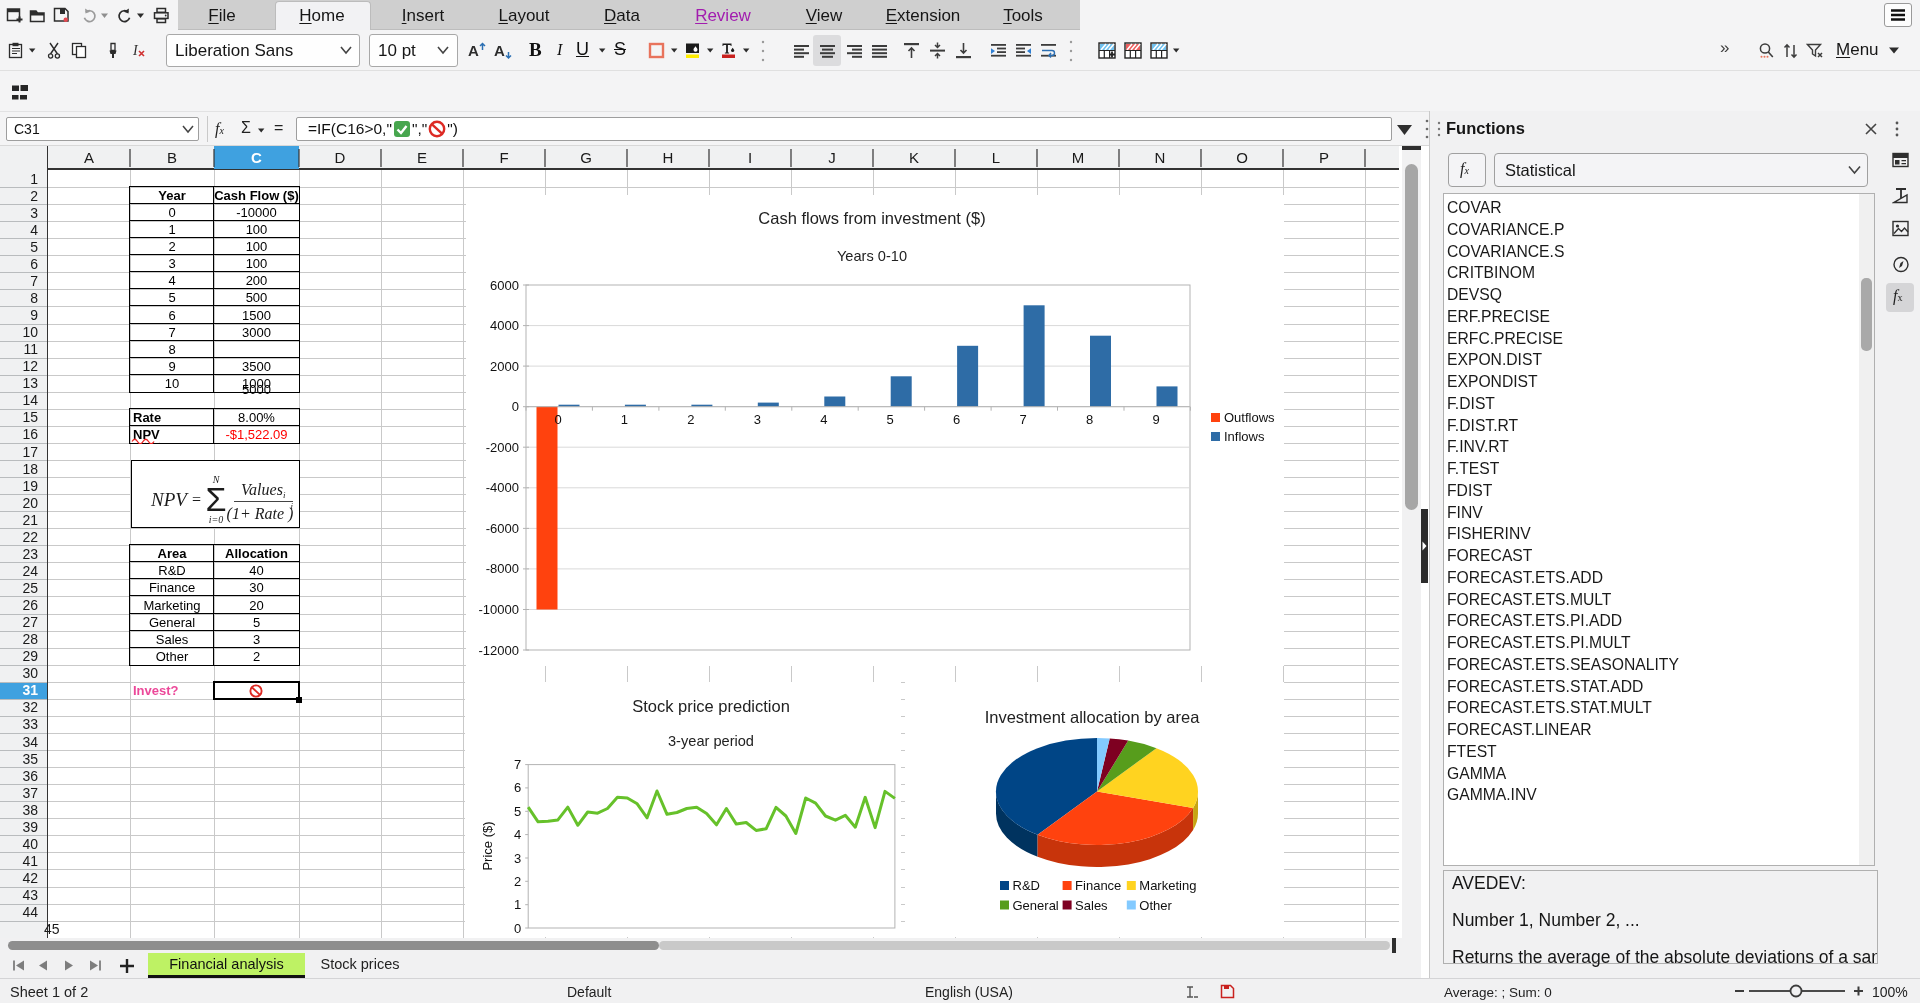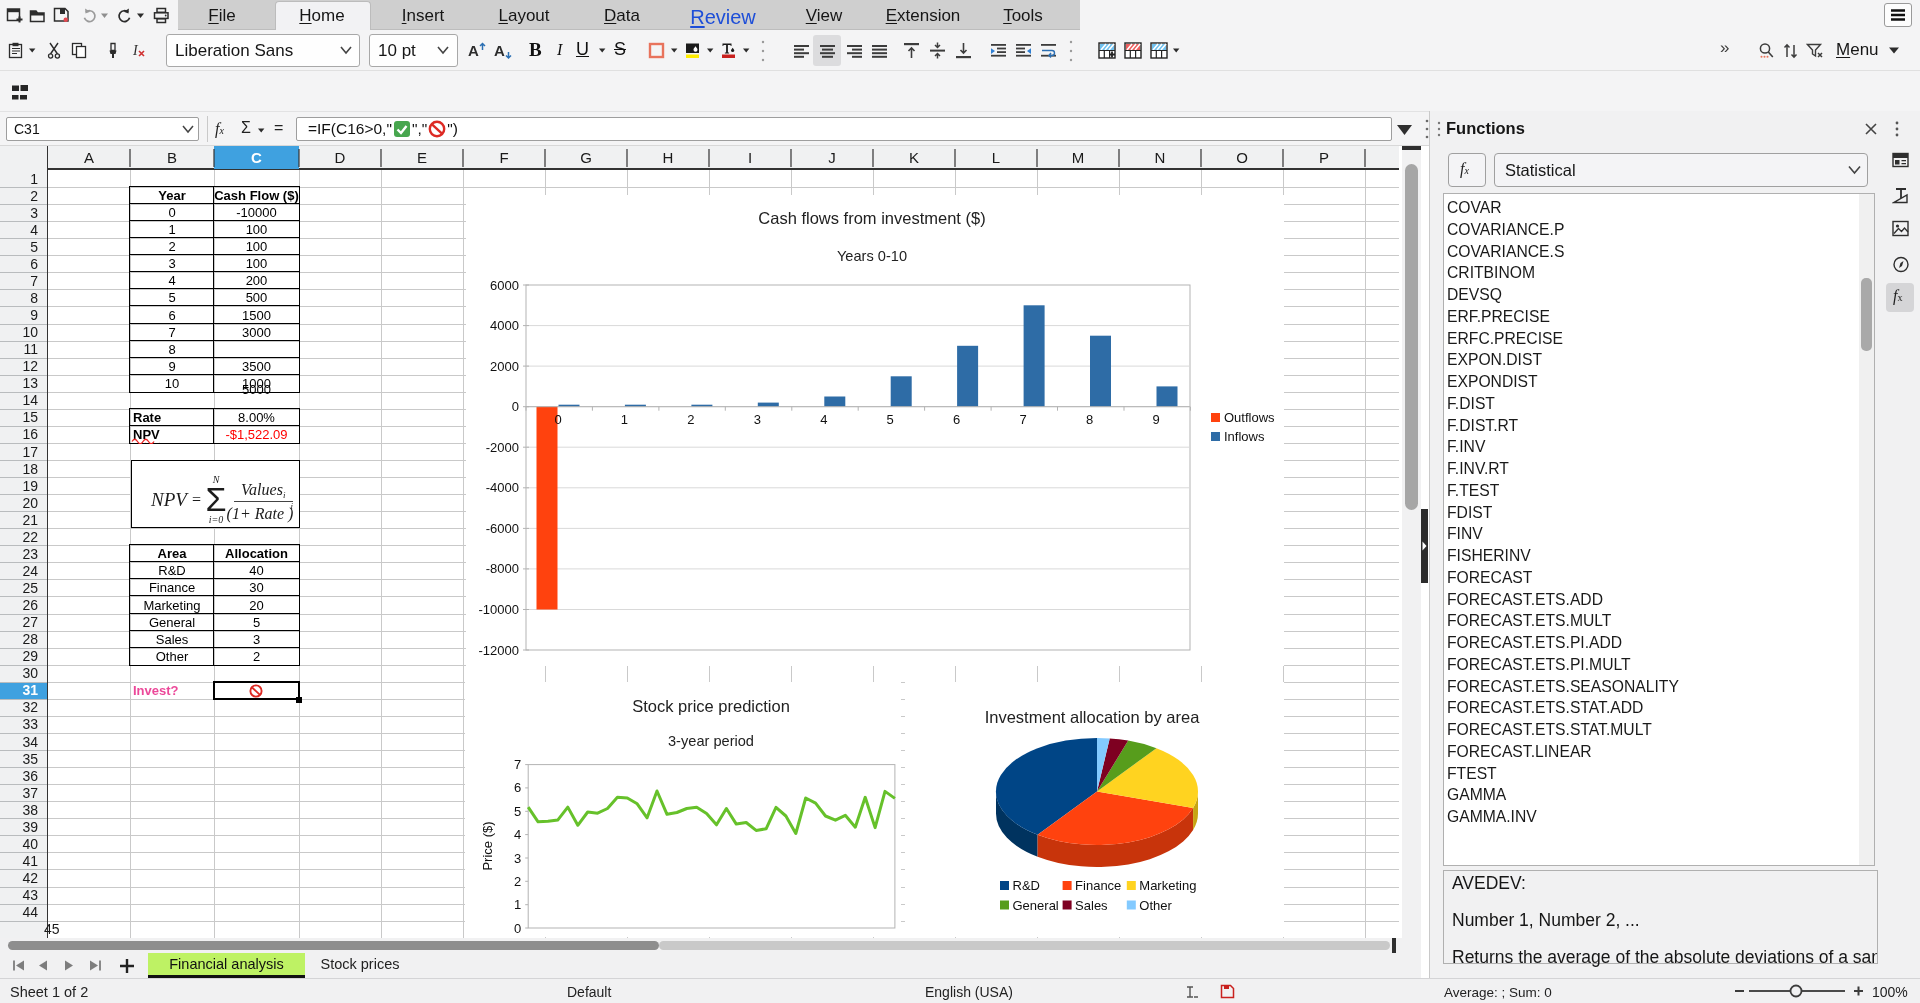--- a/index.html
+++ b/index.html
@@ -43,21 +43,21 @@
     <rect x="1.5" y="5.8" width="13.5" height="5.6" fill="none" stroke="#2c2c2c" stroke-width="1.5"></rect>
     <circle cx="12.7" cy="8.5" r="0.9" fill="#2c2c2c"></circle>
     <rect x="4" y="11.8" width="8.5" height="3.7" fill="none" stroke="#2c2c2c" stroke-width="1.5"></rect>
   </svg>
 <div class="a" style="left:275px;top:1px;width:96px;height:29px;background:#f2f2f4;border:1px solid #bcbcbc;border-bottom:none;border-radius:4px 4px 0 0;"></div>
 <div class="a ct" style="left:162px;top:6px;width:120px;font-size:17px;color:#161616;"><span style="text-decoration:underline;text-underline-offset:2px;">F</span>ile</div>
 <div class="a ct" style="left:262px;top:6px;width:120px;font-size:17px;color:#161616;"><span style="text-decoration:underline;text-underline-offset:2px;">H</span>ome</div>
 <div class="a ct" style="left:363px;top:6px;width:120px;font-size:17px;color:#161616;"><span style="text-decoration:underline;text-underline-offset:2px;">I</span>nsert</div>
 <div class="a ct" style="left:464px;top:6px;width:120px;font-size:17px;color:#161616;"><span style="text-decoration:underline;text-underline-offset:2px;">L</span>ayout</div>
 <div class="a ct" style="left:562px;top:6px;width:120px;font-size:17px;color:#161616;"><span style="text-decoration:underline;text-underline-offset:2px;">D</span>ata</div>
-<div class="a ct" style="left:663px;top:6px;width:120px;font-size:20px;color:#1d4ed8;"><span style="text-decoration:underline;text-underline-offset:2px;">R</span>eview</div>
+<div class="a ct" style="left:663px;top:6px;width:120px;font-size:17px;color:#a21caf;"><span style="text-decoration:underline;text-underline-offset:2px;">R</span>eview</div>
 <div class="a ct" style="left:764px;top:6px;width:120px;font-size:17px;color:#161616;"><span style="text-decoration:underline;text-underline-offset:2px;">V</span>iew</div>
 <div class="a ct" style="left:863px;top:6px;width:120px;font-size:17px;color:#161616;"><span style="text-decoration:underline;text-underline-offset:2px;">E</span>xtension</div>
 <div class="a ct" style="left:963px;top:6px;width:120px;font-size:17px;color:#161616;"><span style="text-decoration:underline;text-underline-offset:2px;">T</span>ools</div>
 <div class="a" style="left:1884px;top:3px;width:28px;height:24px;border:1px solid #9a9a9a;border-radius:3px;background:#fdfdfd;"></div>
 <svg class="a" style="left:1890px;top:8px" width="16" height="14">
     <path d="M1 2.5h14M1 7h14M1 11.5h14" stroke="#111" stroke-width="2.3"></path>
   </svg>
 <div class="a" style="left:0;top:30px;width:1920px;height:41px;background:#f4f4f5;border-bottom:1px solid #e0e0e0;"></div>
 <svg class="a" style="left:8px;top:42px" width="17" height="18">
     <rect x="1.5" y="2.5" width="12" height="13" fill="none" stroke="#2c2c2c" stroke-width="1.3"></rect>
@@ -766,21 +766,20 @@
     <div style="height:21.75px;line-height:21.75px;">COVARIANCE.P</div>
     <div style="height:21.75px;line-height:21.75px;">COVARIANCE.S</div>
     <div style="height:21.75px;line-height:21.75px;">CRITBINOM</div>
     <div style="height:21.75px;line-height:21.75px;">DEVSQ</div>
     <div style="height:21.75px;line-height:21.75px;">ERF.PRECISE</div>
     <div style="height:21.75px;line-height:21.75px;">ERFC.PRECISE</div>
     <div style="height:21.75px;line-height:21.75px;">EXPON.DIST</div>
     <div style="height:21.75px;line-height:21.75px;">EXPONDIST</div>
     <div style="height:21.75px;line-height:21.75px;">F.DIST</div>
     <div style="height:21.75px;line-height:21.75px;">F.DIST.RT</div>
-    <div style="height:21.75px;line-height:21.75px;">F.INV</div>
     <div style="height:21.75px;line-height:21.75px;">F.INV.RT</div>
     <div style="height:21.75px;line-height:21.75px;">F.TEST</div>
     <div style="height:21.75px;line-height:21.75px;">FDIST</div>
     <div style="height:21.75px;line-height:21.75px;">FINV</div>
     <div style="height:21.75px;line-height:21.75px;">FISHERINV</div>
     <div style="height:21.75px;line-height:21.75px;">FORECAST</div>
     <div style="height:21.75px;line-height:21.75px;">FORECAST.ETS.ADD</div>
     <div style="height:21.75px;line-height:21.75px;">FORECAST.ETS.MULT</div>
     <div style="height:21.75px;line-height:21.75px;">FORECAST.ETS.PI.ADD</div>
     <div style="height:21.75px;line-height:21.75px;">FORECAST.ETS.PI.MULT</div>

